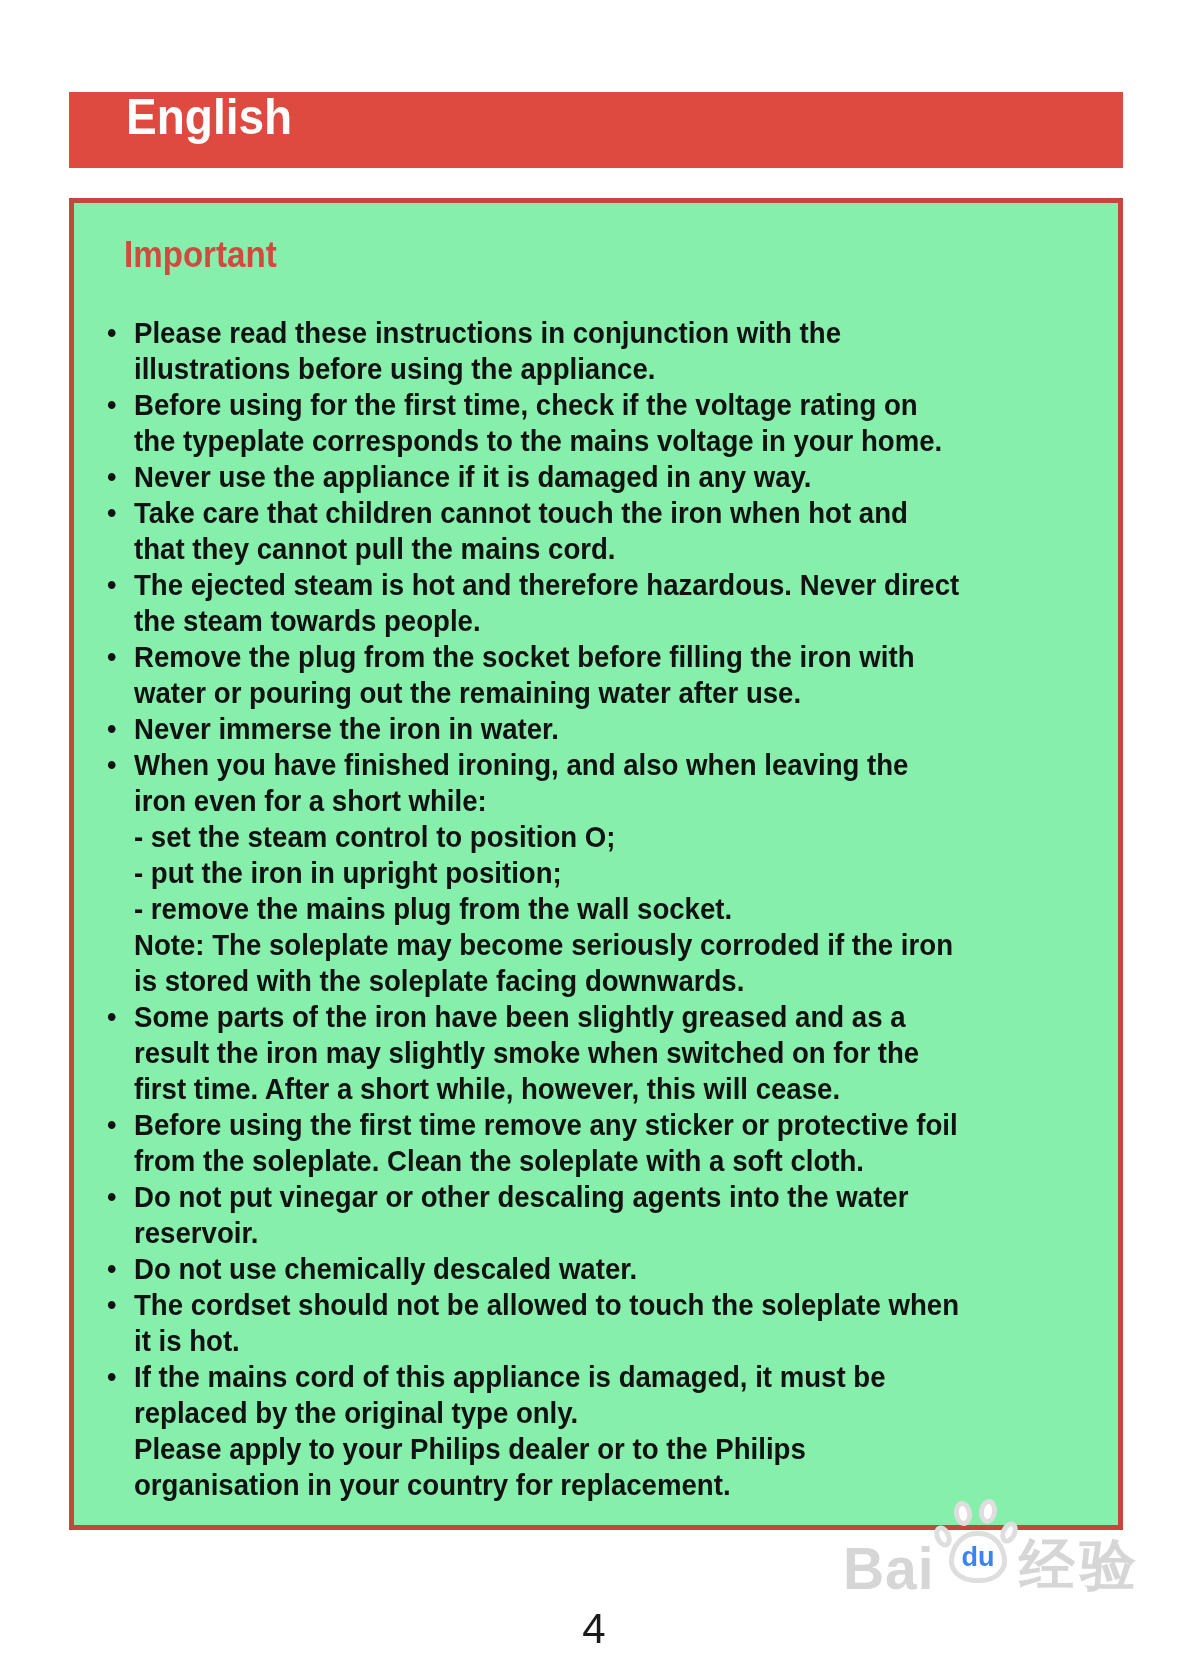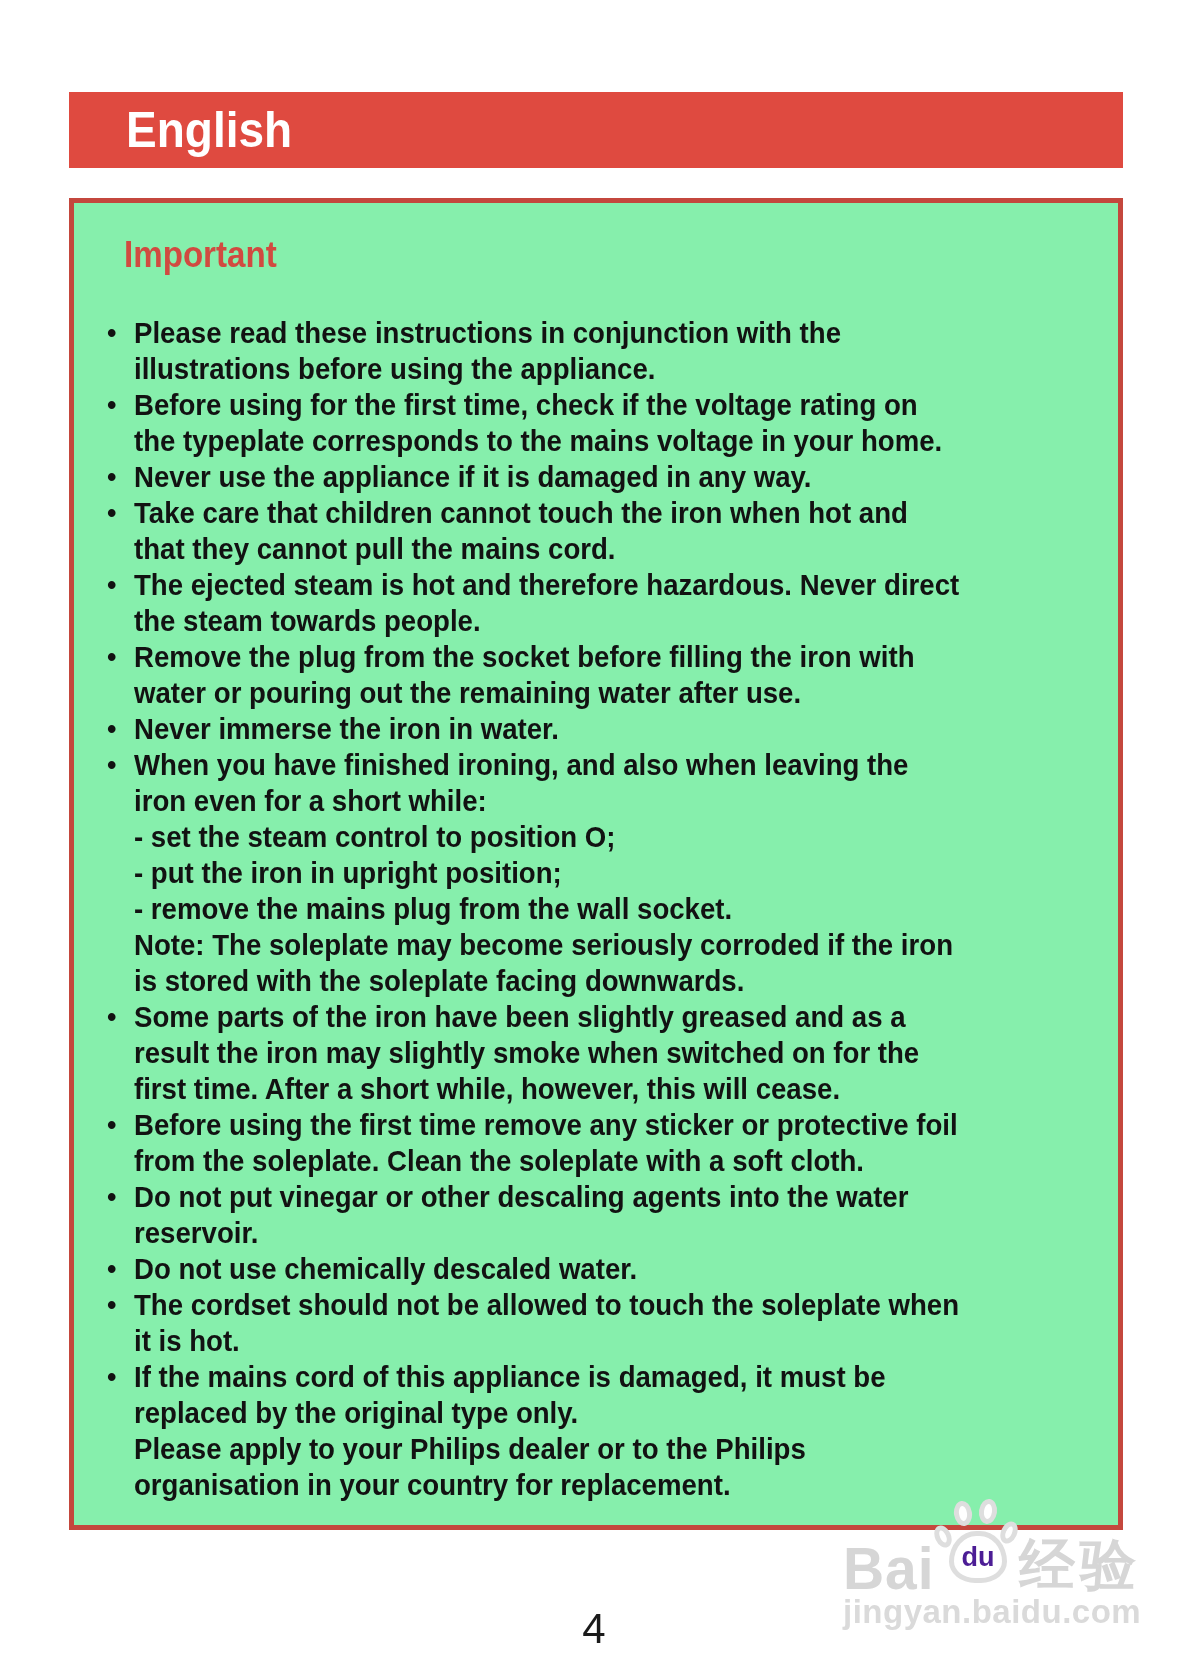--- a/index.html
+++ b/index.html
@@ -3,21 +3,21 @@
 <meta charset="utf-8">
 <style>
   html,body{margin:0;padding:0;}
   body{
     width:1188px;height:1680px;position:relative;background:#ffffff;
     font-family:"Liberation Sans",sans-serif;overflow:hidden;
   }
   
   .lang-bar{
     position:absolute;left:69px;top:92px;width:1054px;height:76px;
-    background:var(--header-bg,#df4a40);display:flex;align-items:center;
+    background:var(--header-bg,#df4a40);display:flex;
   }
   .lang-bar .title{
     color:#ffffff;font-weight:bold;font-size:50px;line-height:1;
     margin-left:57px;transform:scaleX(0.92);transform-origin:0 50%;
     white-space:nowrap;
   }
   
   .notice-box{
     position:absolute;left:69px;top:198px;width:1044px;height:1322px;
     border:5px solid var(--box-border,#c4473d);background:#86efac;
@@ -62,21 +62,21 @@
   .paw .toe{border-radius:50%;}
   .toe1{width:16px;height:23px;left:0;top:26px;transform:rotate(-24deg);}
   .toe2{width:18px;height:25px;left:19px;top:2px;transform:rotate(-8deg);}
   .toe3{width:18px;height:25px;left:44px;top:0;transform:rotate(8deg);}
   .toe4{width:16px;height:23px;left:66px;top:22px;transform:rotate(24deg);}
   .paw .pad{
     width:58px;height:52px;left:14px;top:32px;
     border-radius:48% 48% 46% 46% / 60% 60% 42% 42%;
     display:flex;align-items:center;justify-content:center;
   }
-  .paw .pad .du{font-size:27px;font-weight:bold;color:#4c1d95;line-height:1;}
+  .paw .pad .du{font-size:27px;font-weight:bold;color:#3b82f6;line-height:1;}
 </style>
 </head>
 <body>
 
 <div class="lang-bar">
   <span class="title">English</span>
 </div>
 
 <div class="notice-box">
   <div class="important-heading">Important</div>
@@ -164,16 +164,15 @@
   <span class="paw">
     <span class="toe toe1"></span>
     <span class="toe toe2"></span>
     <span class="toe toe3"></span>
     <span class="toe toe4"></span>
     <span class="pad">
       <span class="du">du</span>
     </span>
   </span>
   <span class="wm-cn">经验</span>
-  <span class="wm-url">jingyan.baidu.com</span>
 </div>
 
 <div class="page-number">4</div>
 
 </body></html>

